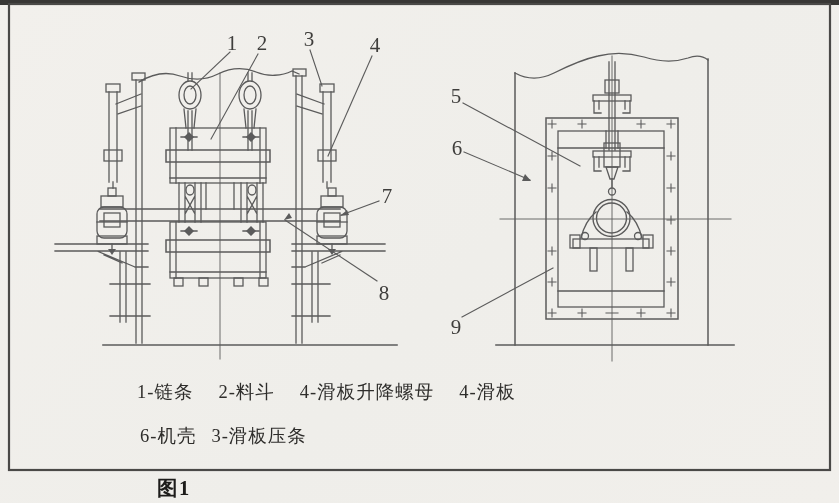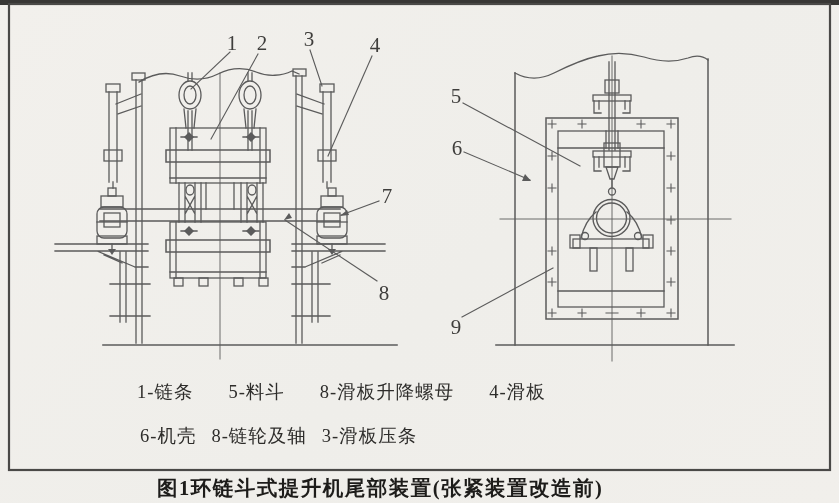--- a/index.html
+++ b/index.html
@@ -12,26 +12,26 @@
   }
   #fig-svg{position:absolute;left:0;top:0;}
   .legend{
     position:absolute;
     color:#2e2d2b;
     font-size:18.5px;
     letter-spacing:1px;
     white-space:nowrap;
     display:flex;
   }
-  .legend-row1{left:137px;top:379px;gap:35px;}
+  .legend-row1{left:137px;top:379px;gap:25px;}
   .legend-row2{left:140px;top:423px;gap:15px;}
   .caption{
     position:absolute;left:157px;top:474px;
     color:#1d1c1a;font-size:20.5px;font-weight:700;
-    letter-spacing:1.5px;white-space:nowrap;display:flex;
+    letter-spacing:1.5px;white-space:nowrap;display:flex;gap:18px;
   }
 </style>
 </head>
 <body>
 
 <div id="scan">
 
   <svg id="fig-svg" width="839" height="503" viewBox="0 0 839 503" fill="none" stroke="#5b5b5b" stroke-width="1.3" stroke-linecap="square">
 
     <g>
@@ -221,28 +221,26 @@
       <text x="456" y="103">5</text>
       <text x="457" y="155">6</text>
       <text x="387" y="203">7</text>
       <text x="384" y="300">8</text>
       <text x="456" y="334">9</text>
     </g>
   </svg>
 
   <div class="legend legend-row1">
     <span>1-链条</span>
-    <span>5-料斗</span>
-    <span>8-滑板升降螺母</span>
+    <span>2-料斗</span>
+    <span>4-滑板升降螺母</span>
     <span>4-滑板</span>
   </div>
   <div class="legend legend-row2">
     <span>6-机壳</span>
-    <span>8-链轮及轴</span>
     <span>3-滑板压条</span>
   </div>
 
   <div class="caption">
     <span>图1</span>
-    <span>环链斗式提升机尾部装置(张紧装置改造前)</span>
   </div>
 
 </div>
 
 </body></html>

